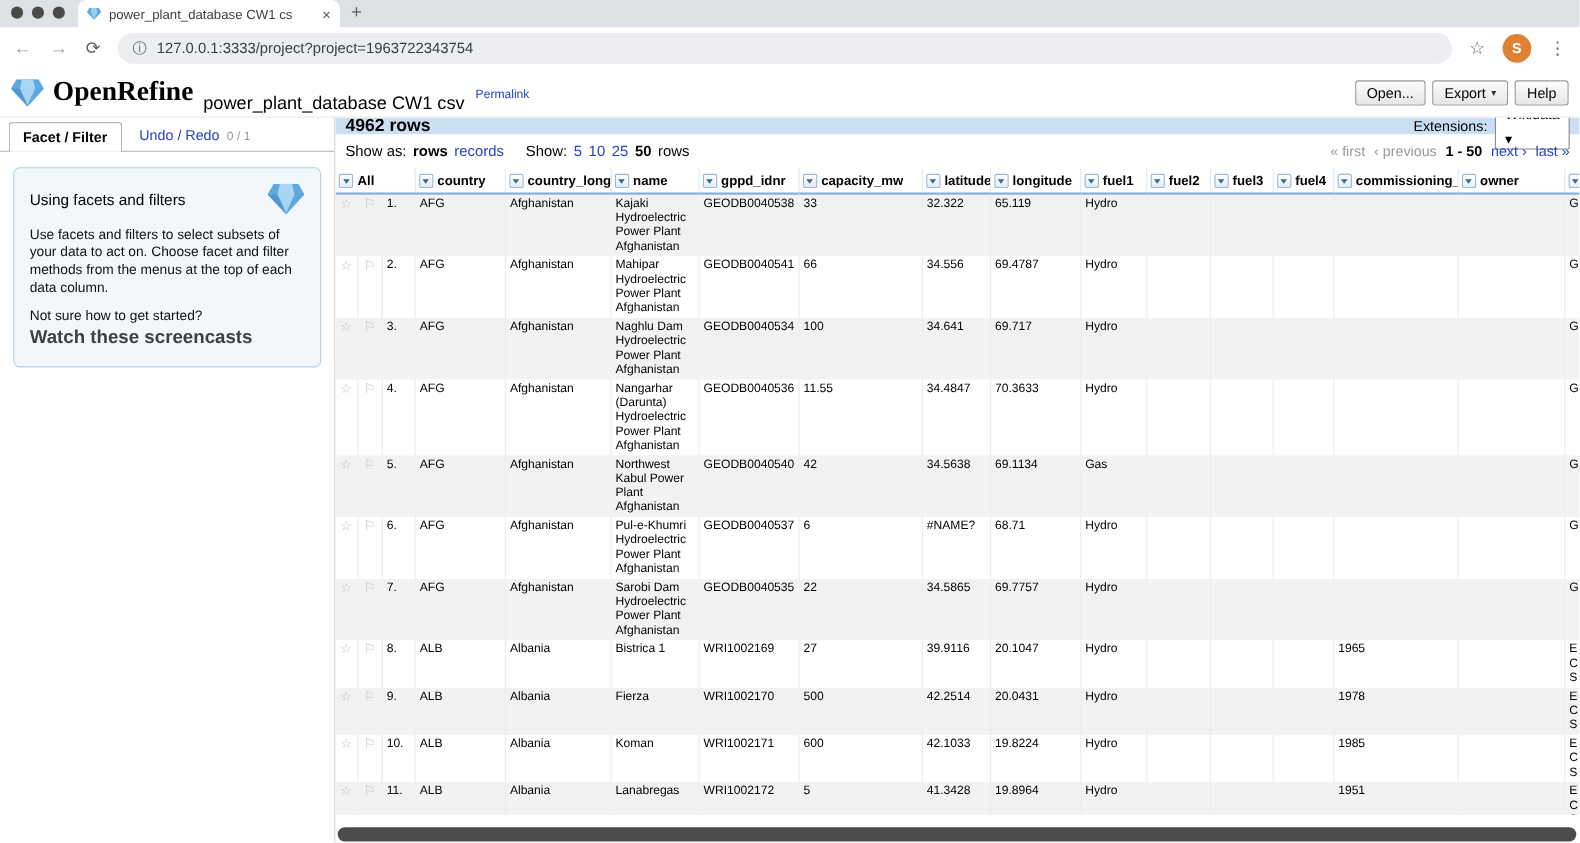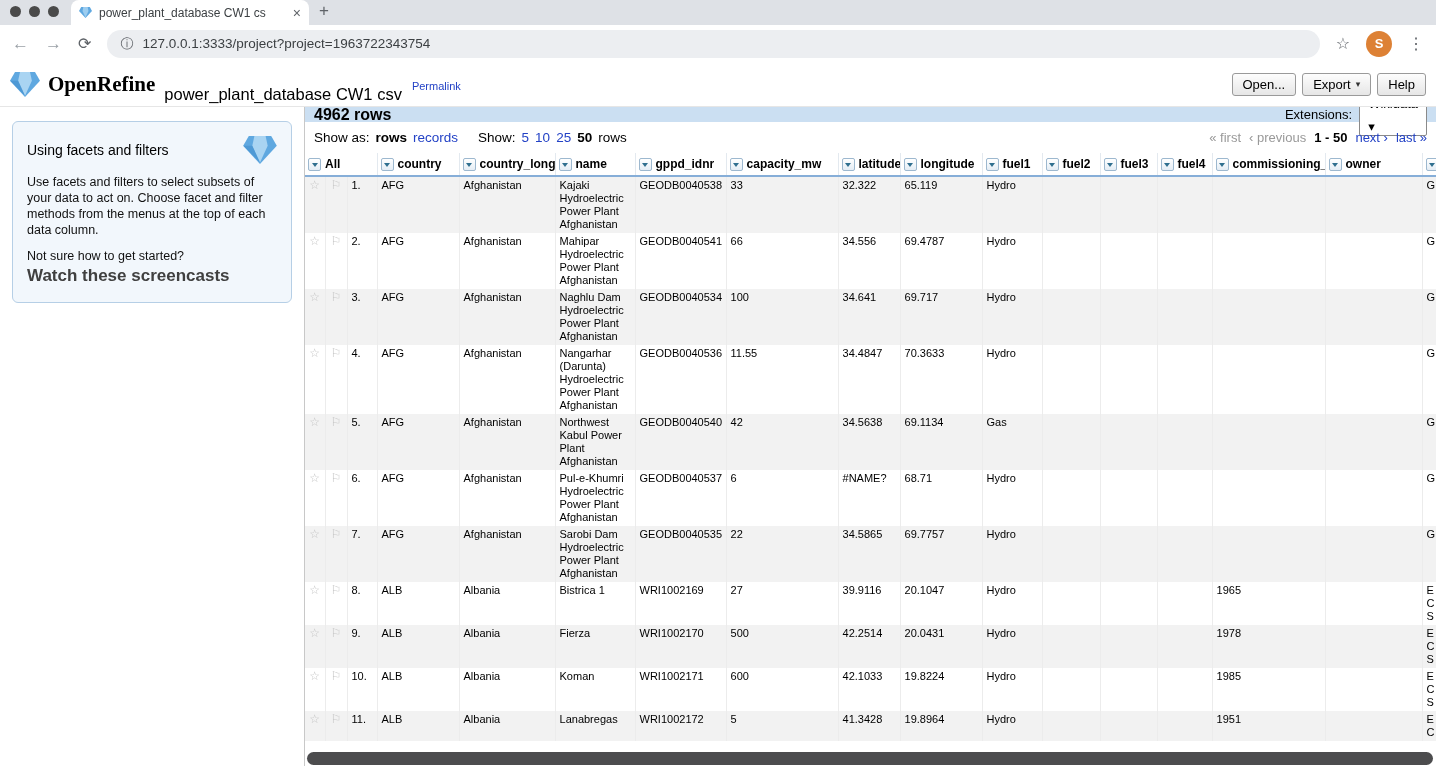--- a/index.html
+++ b/index.html
@@ -25,21 +25,21 @@
   .urlbar .info { color:#5f6368; font-size:13px; }
   .url-text { font-size:13.5px; color:#3c4043; }
   .bm-star { font-size:16px; color:#5f6368; }
   .avatar { width:26px; height:26px; border-radius:50%; background:#dd8135; color:#fff;
     font-size:13px; font-weight:bold; display:flex; align-items:center; justify-content:center; }
   .menu-dots { font-size:16px; color:#5f6368; }
 
   
   .app-header { height:45px; display:flex; align-items:center; padding:0 10px;
     border-bottom:1px solid #e6e6e6; background:#fff; }
-  .brand { font-family:"Liberation Serif", serif; font-weight:bold; font-size:21px; margin-left:8px; }
+  .brand { font-family:"Liberation Serif", serif; font-weight:bold; font-size:25px; margin-left:8px; }
   .project-title { font-size:16.5px; margin-left:9px;margin-top:21px; }
   .permalink { font-size:11px; color:#2342c6; margin-left:10px; align-self:center; margin-top:4px; }
   .hdr-buttons { margin-left:auto; display:flex; gap:6px; }
   .btn { font-size:13px; padding:3px 10px; border:1px solid #9a9a9a; border-radius:3px;
     background:linear-gradient(#fdfdfd,#e6e6e6); display:inline-flex; align-items:center; gap:5px; }
   .btn .caret { font-size:9px; color:#333; }
 
   
   .content { display:flex; height:659px; }
   .sidebar { width:305px; border-right:1px solid #c8c8c8; background:#fff; }
@@ -137,20 +137,27 @@
       <span>Export</span>
       <span class="caret">▾</span>
     </span>
     <span class="btn">Help</span>
   </div>
 </div>
 
 <div class="content">
 
   <div class="sidebar">
+    <div class="side-tabs">
+      <span class="side-tab-active">Facet / Filter</span>
+      <span class="side-tab-link">
+        <span>Undo / Redo</span>
+        <span class="cnt">0 / 1</span>
+      </span>
+    </div>
     <div class="intro-box">
       <div class="intro-head">
         <span class="intro-title">Using facets and filters</span>
         <svg class="gem" width="34" height="28" viewBox="0 0 24 20">
             <polygon points="4,0 20,0 24,7 12,20 0,7" fill="#5fa8e0"></polygon>
             <polygon points="8,0 16,0 17.5,7 12,19 6.5,7" fill="#a9d4f2"></polygon>
             <polygon points="0,7 6.5,7 12,19" fill="#3f8ccc" opacity="0.55"></polygon>
           </svg>
       </div>
       <p>Use facets and filters to select subsets of your data to act on. Choose facet and filter methods from the menus at the top of each data column.</p>

